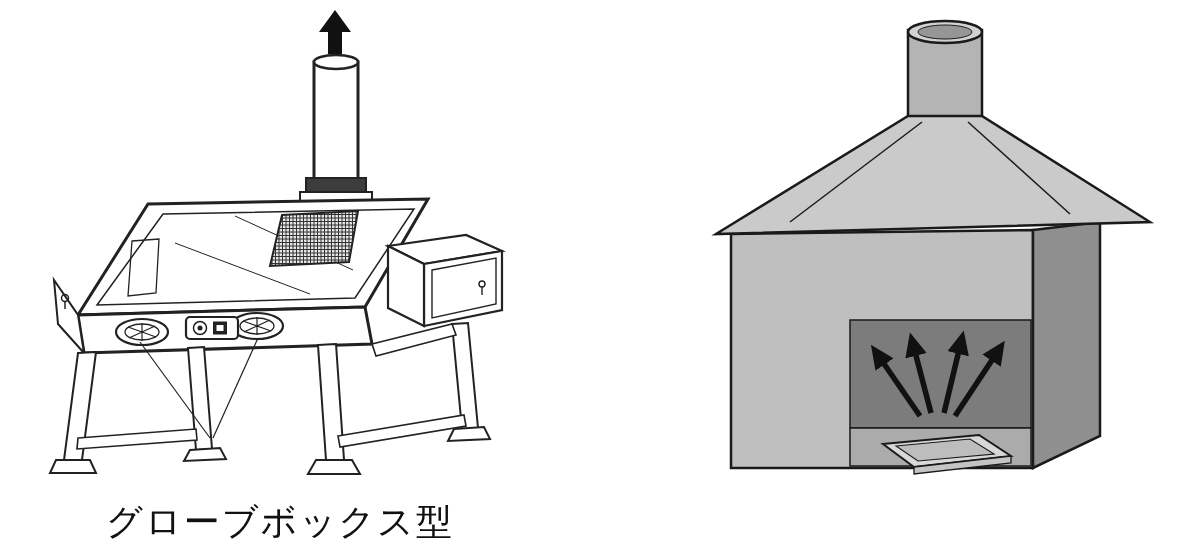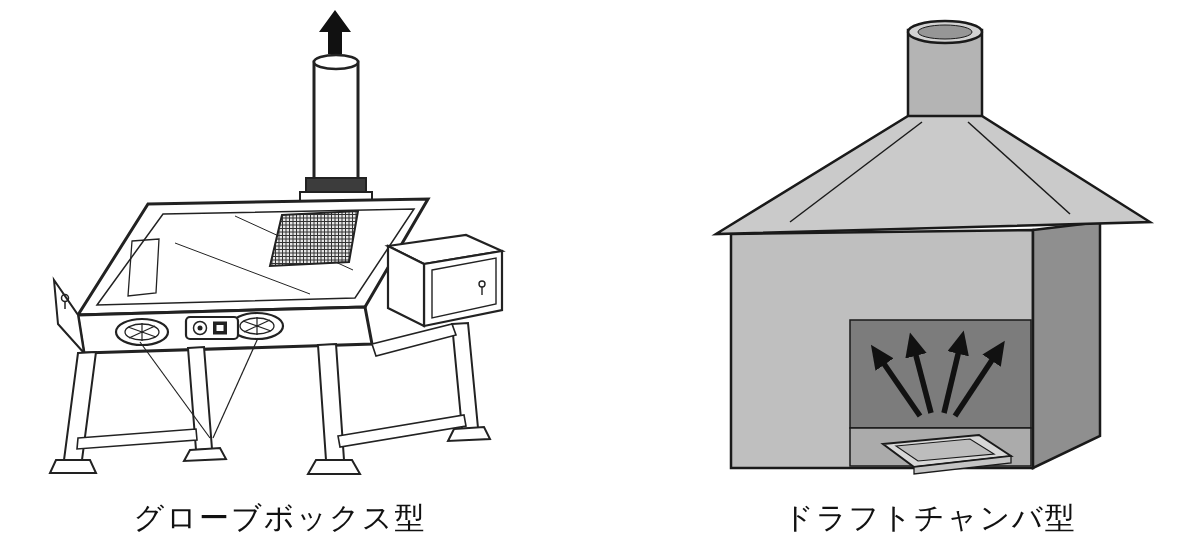--- a/index.html
+++ b/index.html
@@ -2,21 +2,21 @@
 <html><head>
 <meta charset="utf-8">
 <style>
   html,body{margin:0;padding:0;background:#fff;}
   .canvas{
     position:relative;width:1187px;height:547px;background:#ffffff;overflow:hidden;
     font-family:"DejaVu Sans","Liberation Sans",sans-serif;
   }
   .fig-caption{
     position:absolute;top:498px;text-align:center;
-    font-size:30px;font-weight:500;letter-spacing:2px;color:#111;
+    font-size:36px;font-weight:500;letter-spacing:2px;color:#111;
   }
   .caption-left{left:20px;width:520px;}
   .caption-right{left:690px;width:480px;}
   svg{display:block;}
 </style>
 </head>
 <body>
 
 <div class="canvas">
 
@@ -143,15 +143,14 @@
       <g>
         <polygon points="185,436 281,427 313,448 216,459" fill="#d8d8d8" stroke="#1a1a1a" stroke-width="2"></polygon>
         <polygon points="216,459 313,448 313,455 216,466" fill="#c4c4c4" stroke="#1a1a1a" stroke-width="1.3"></polygon>
         <polygon points="198,438 272,431 296,446 220,453" fill="#bdbdbd" stroke="#1a1a1a" stroke-width="1.2"></polygon>
       </g>
     </svg>
   </div>
 
   <div class="fig-caption caption-left">グローブボックス型</div>
 
-  <div class="fig-caption caption-right">ドラフトチャンバ型</div>
 
 </div>
 
 </body></html>

